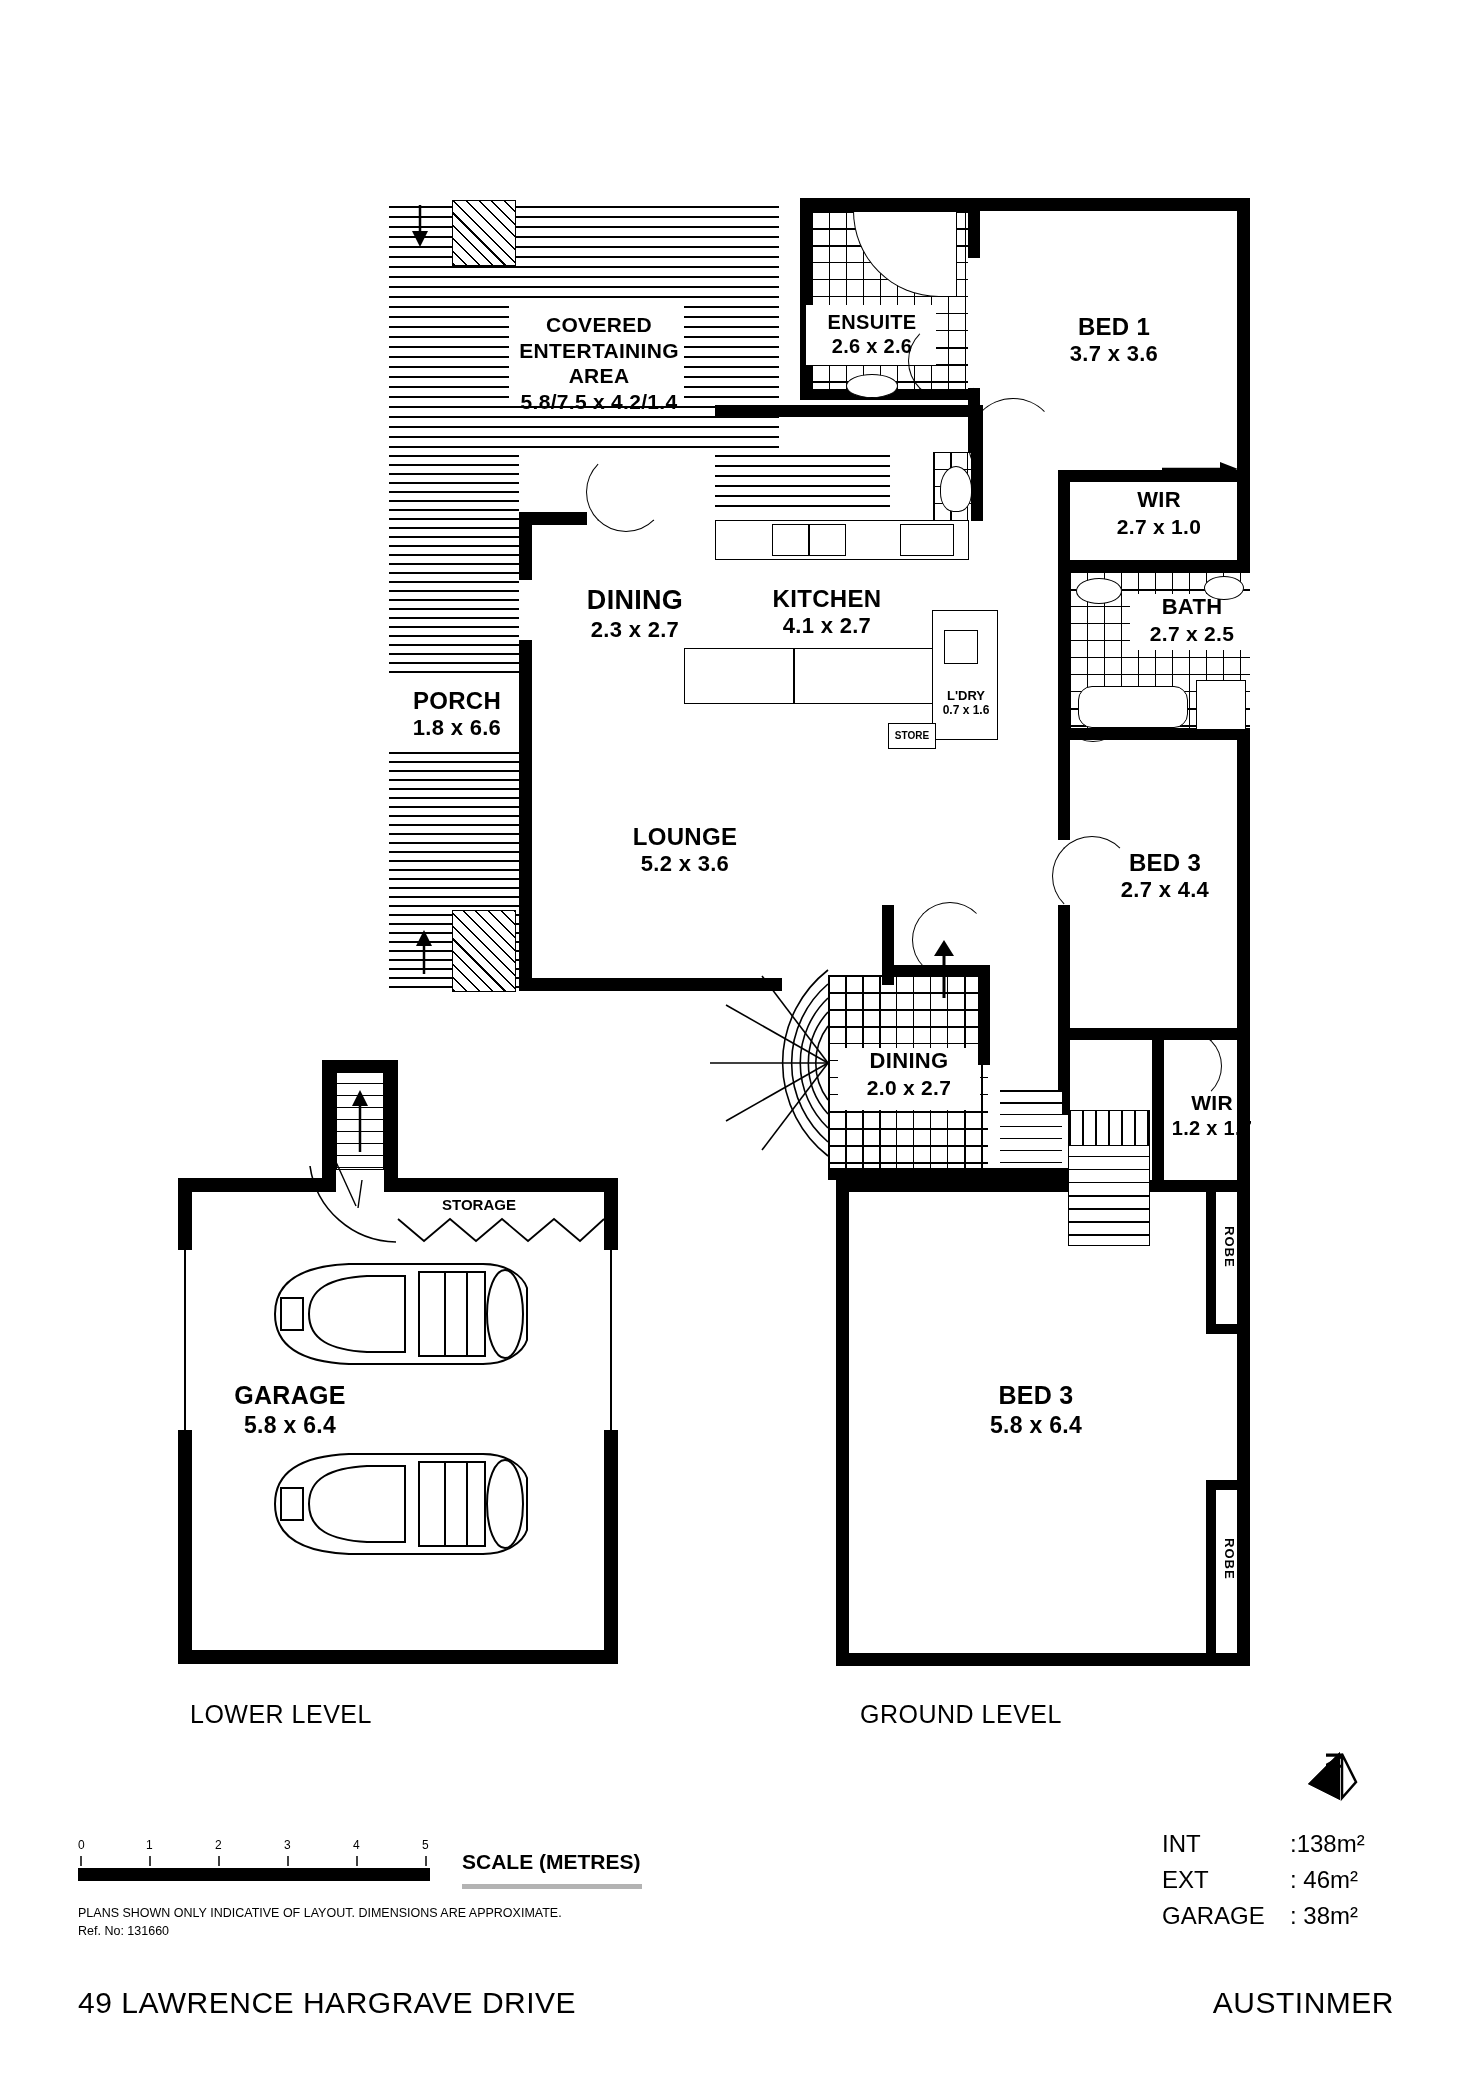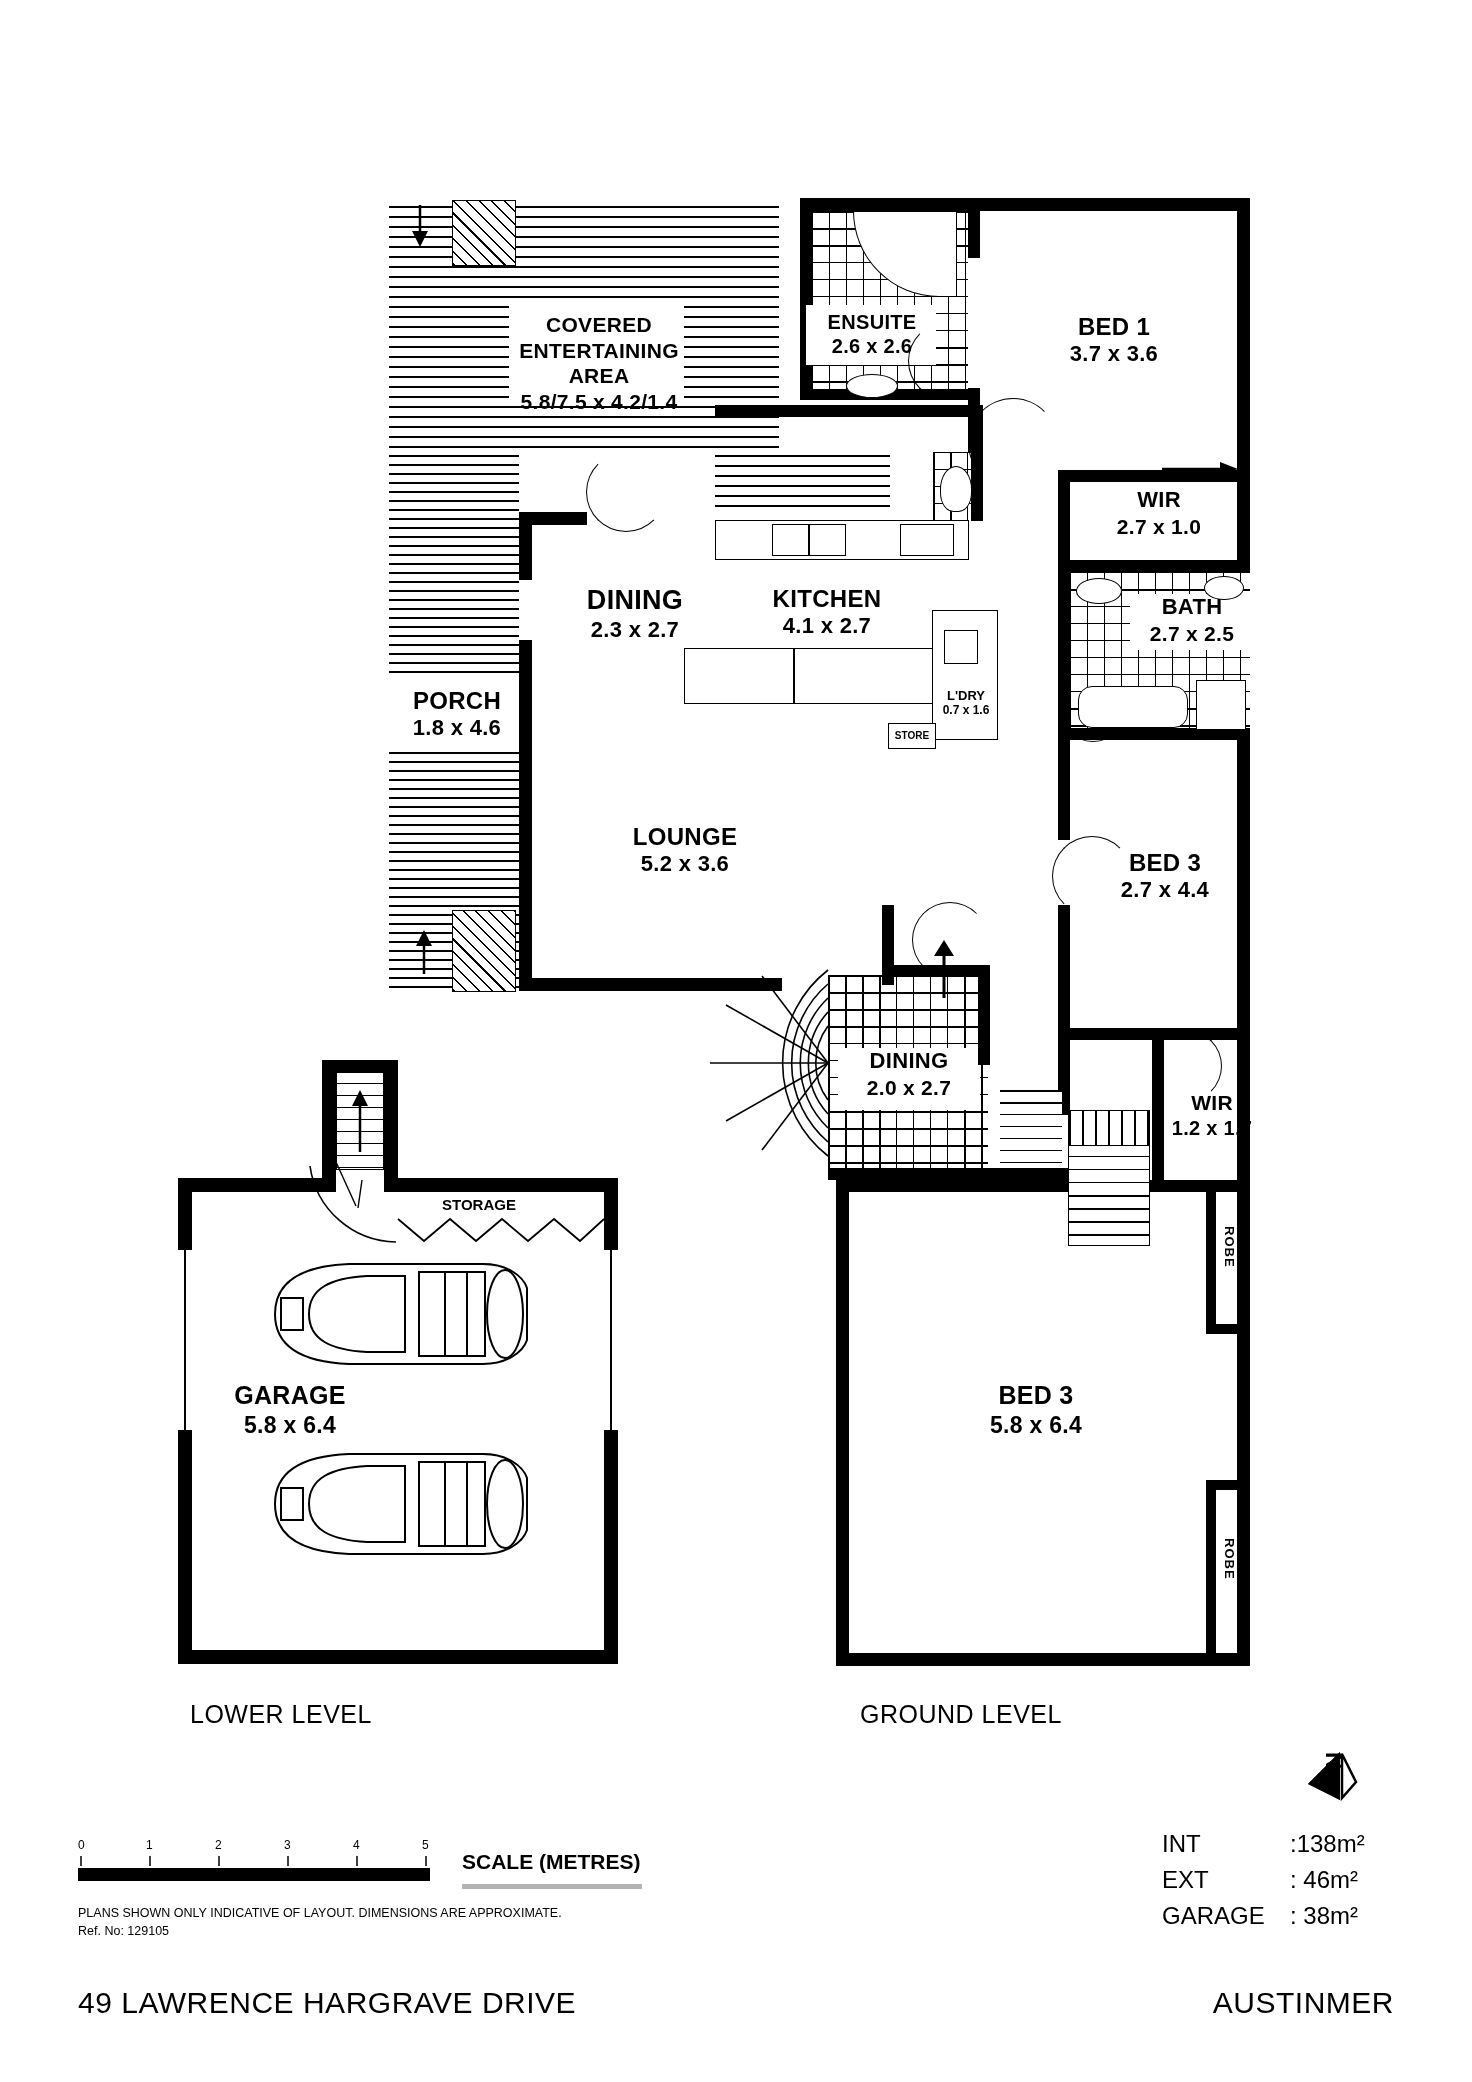--- a/index.html
+++ b/index.html
@@ -330,21 +330,21 @@
     <span class="nm">L'DRY</span>
     <span class="dim">0.7 x 1.6</span>
   </div>
 
   <div class="tiny-label" style="left:888px; top:730px; width:48px;">
     <span>STORE</span>
   </div>
 
   <div class="room-label" style="left:389px; top:686px; width:136px;">
     <span class="nm" style="font-size:24px;">PORCH</span>
-    <span class="dim" style="font-size:22px;">1.8 x 4.6</span>
+    <span class="dim" style="font-size:22px;">1.8 x 6.6</span>
   </div>
 
   <div class="room-label" style="left:570px; top:822px; width:230px;">
     <span class="nm" style="font-size:24px;">LOUNGE</span>
     <span class="dim" style="font-size:22px;">5.2 x 3.6</span>
   </div>
 
   <div class="room-label" style="left:1072px; top:848px; width:186px;">
     <span class="nm" style="font-size:24px;">BED 3</span>
     <span class="dim" style="font-size:22px;">2.7 x 4.4</span>
@@ -432,21 +432,21 @@
     </svg>
     <div style="position:absolute; left:0px; top:30px; width:352px; height:13px; background:#000;"></div>
   </div>
   <div class="scale-caption" style="left:462px; top:1850px;">
     <span>SCALE (METRES)</span>
   </div>
   <div style="position:absolute; left:462px; top:1884px; width:180px; height:5px; background:#b3b3b3;"></div>
 
   <div class="notes" style="left:78px; top:1904px;">
     <div>PLANS SHOWN ONLY INDICATIVE OF LAYOUT.  DIMENSIONS ARE APPROXIMATE.</div>
-    <div>Ref. No: 129105</div>
+    <div>Ref. No: 131660</div>
   </div>
 
   <div class="footer-addr" style="left:78px; top:1986px; font-weight:normal;">
     <span>49 LAWRENCE HARGRAVE DRIVE</span>
   </div>
   <div class="footer-addr" style="right:78px; top:1986px; font-weight:normal;">
     <span>AUSTINMER</span>
   </div>
 
 </div>

